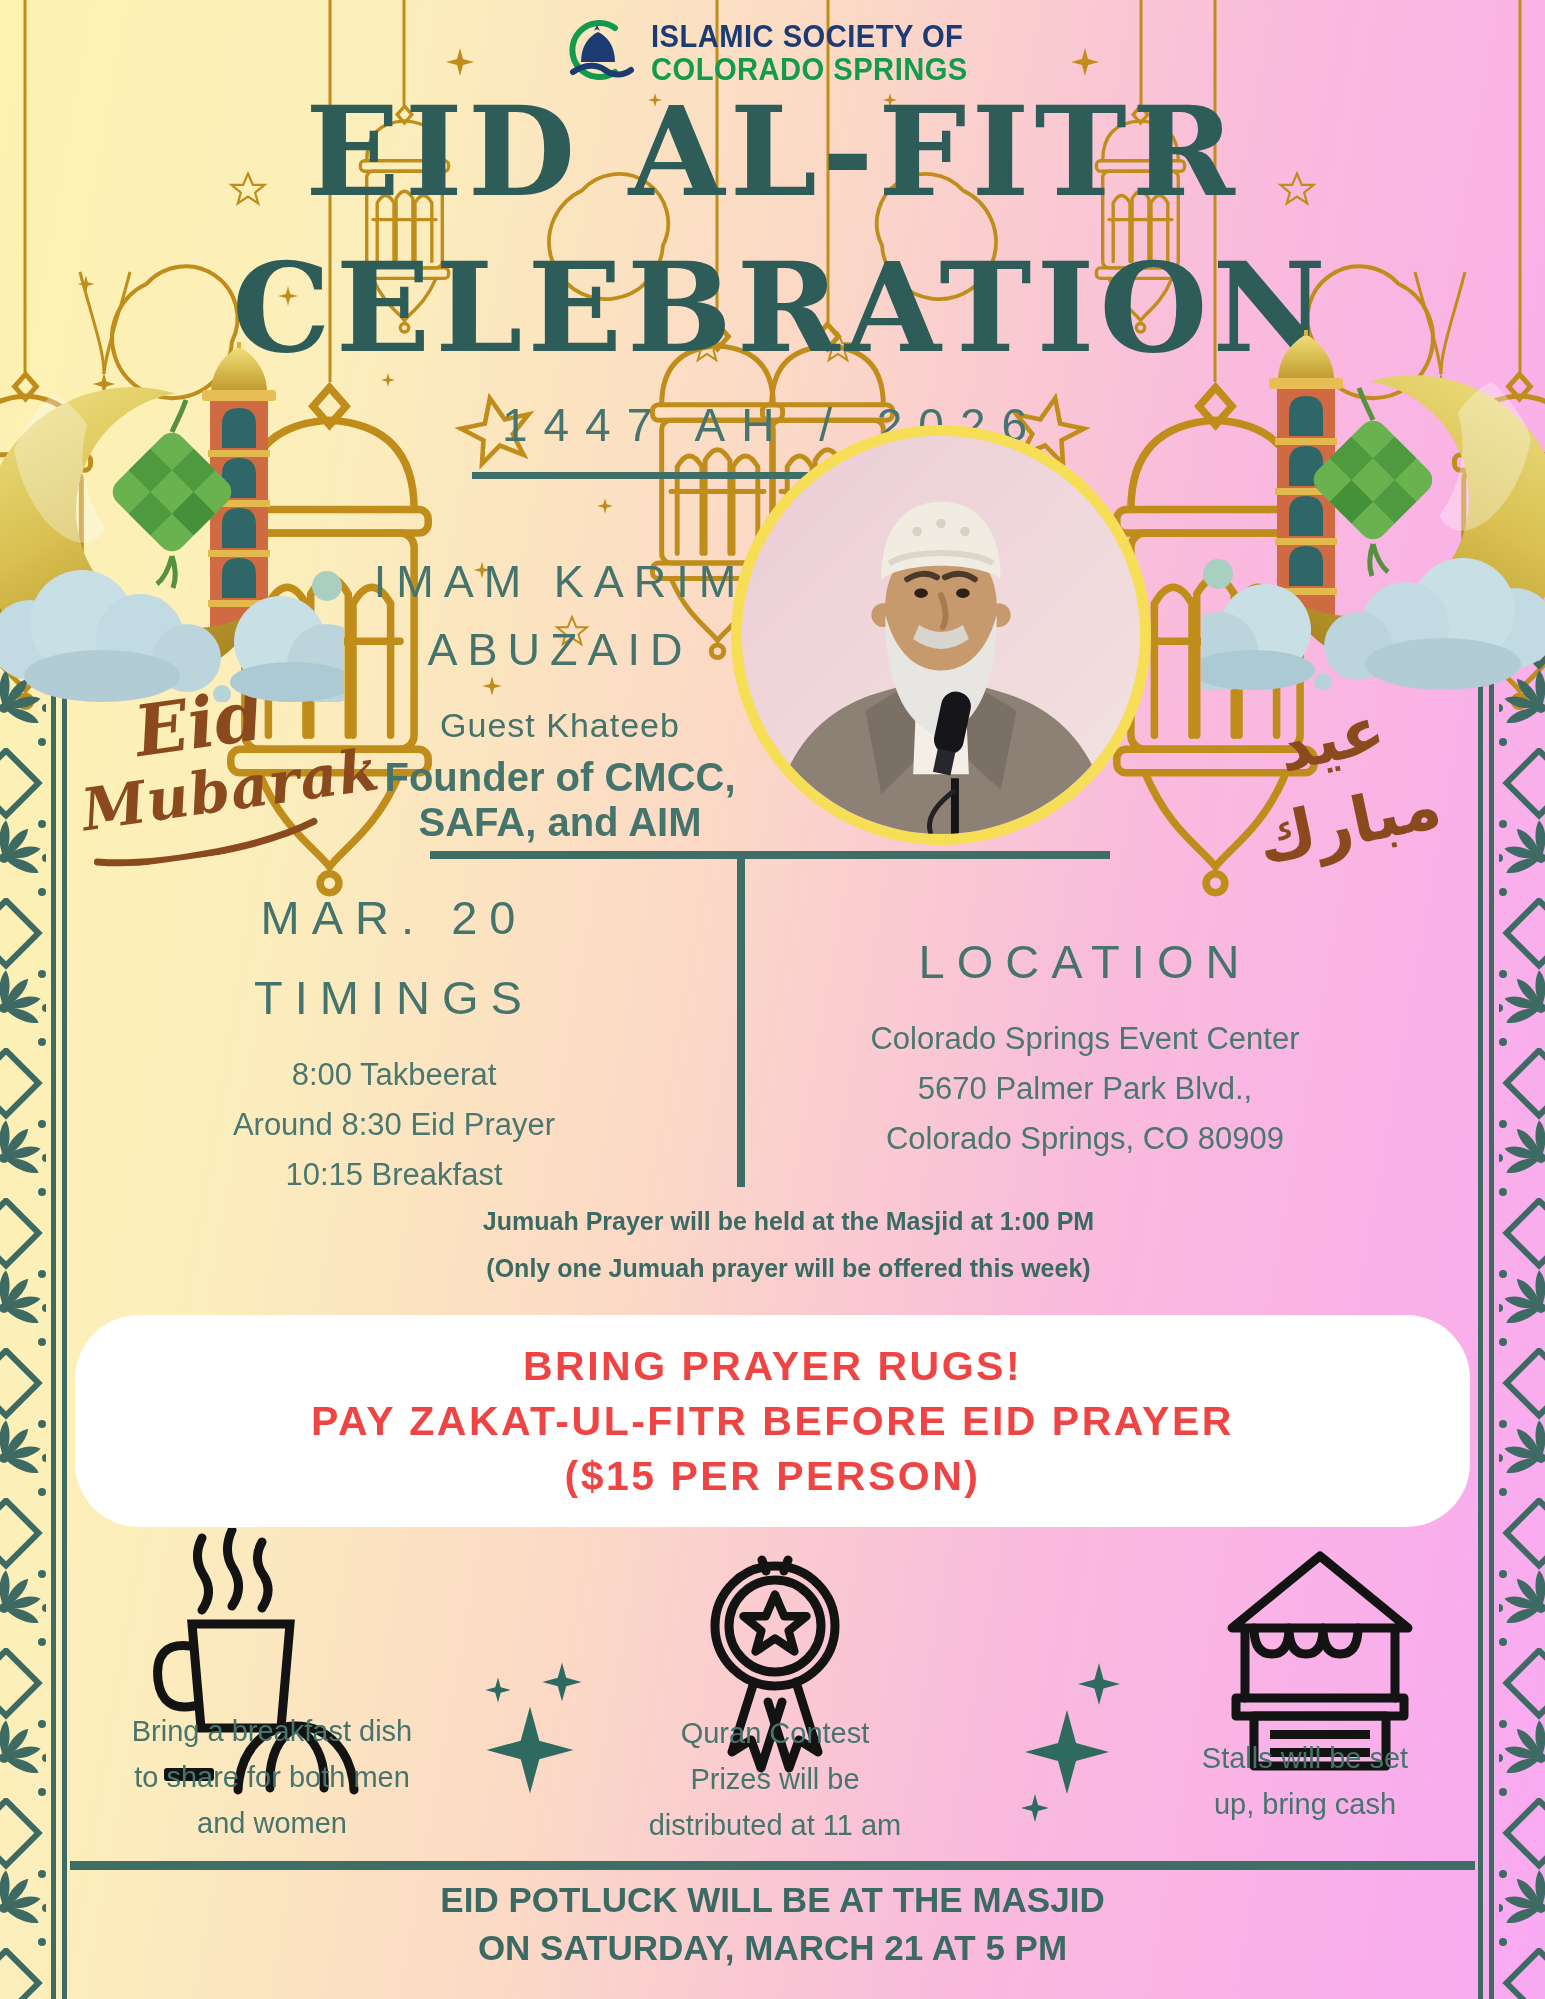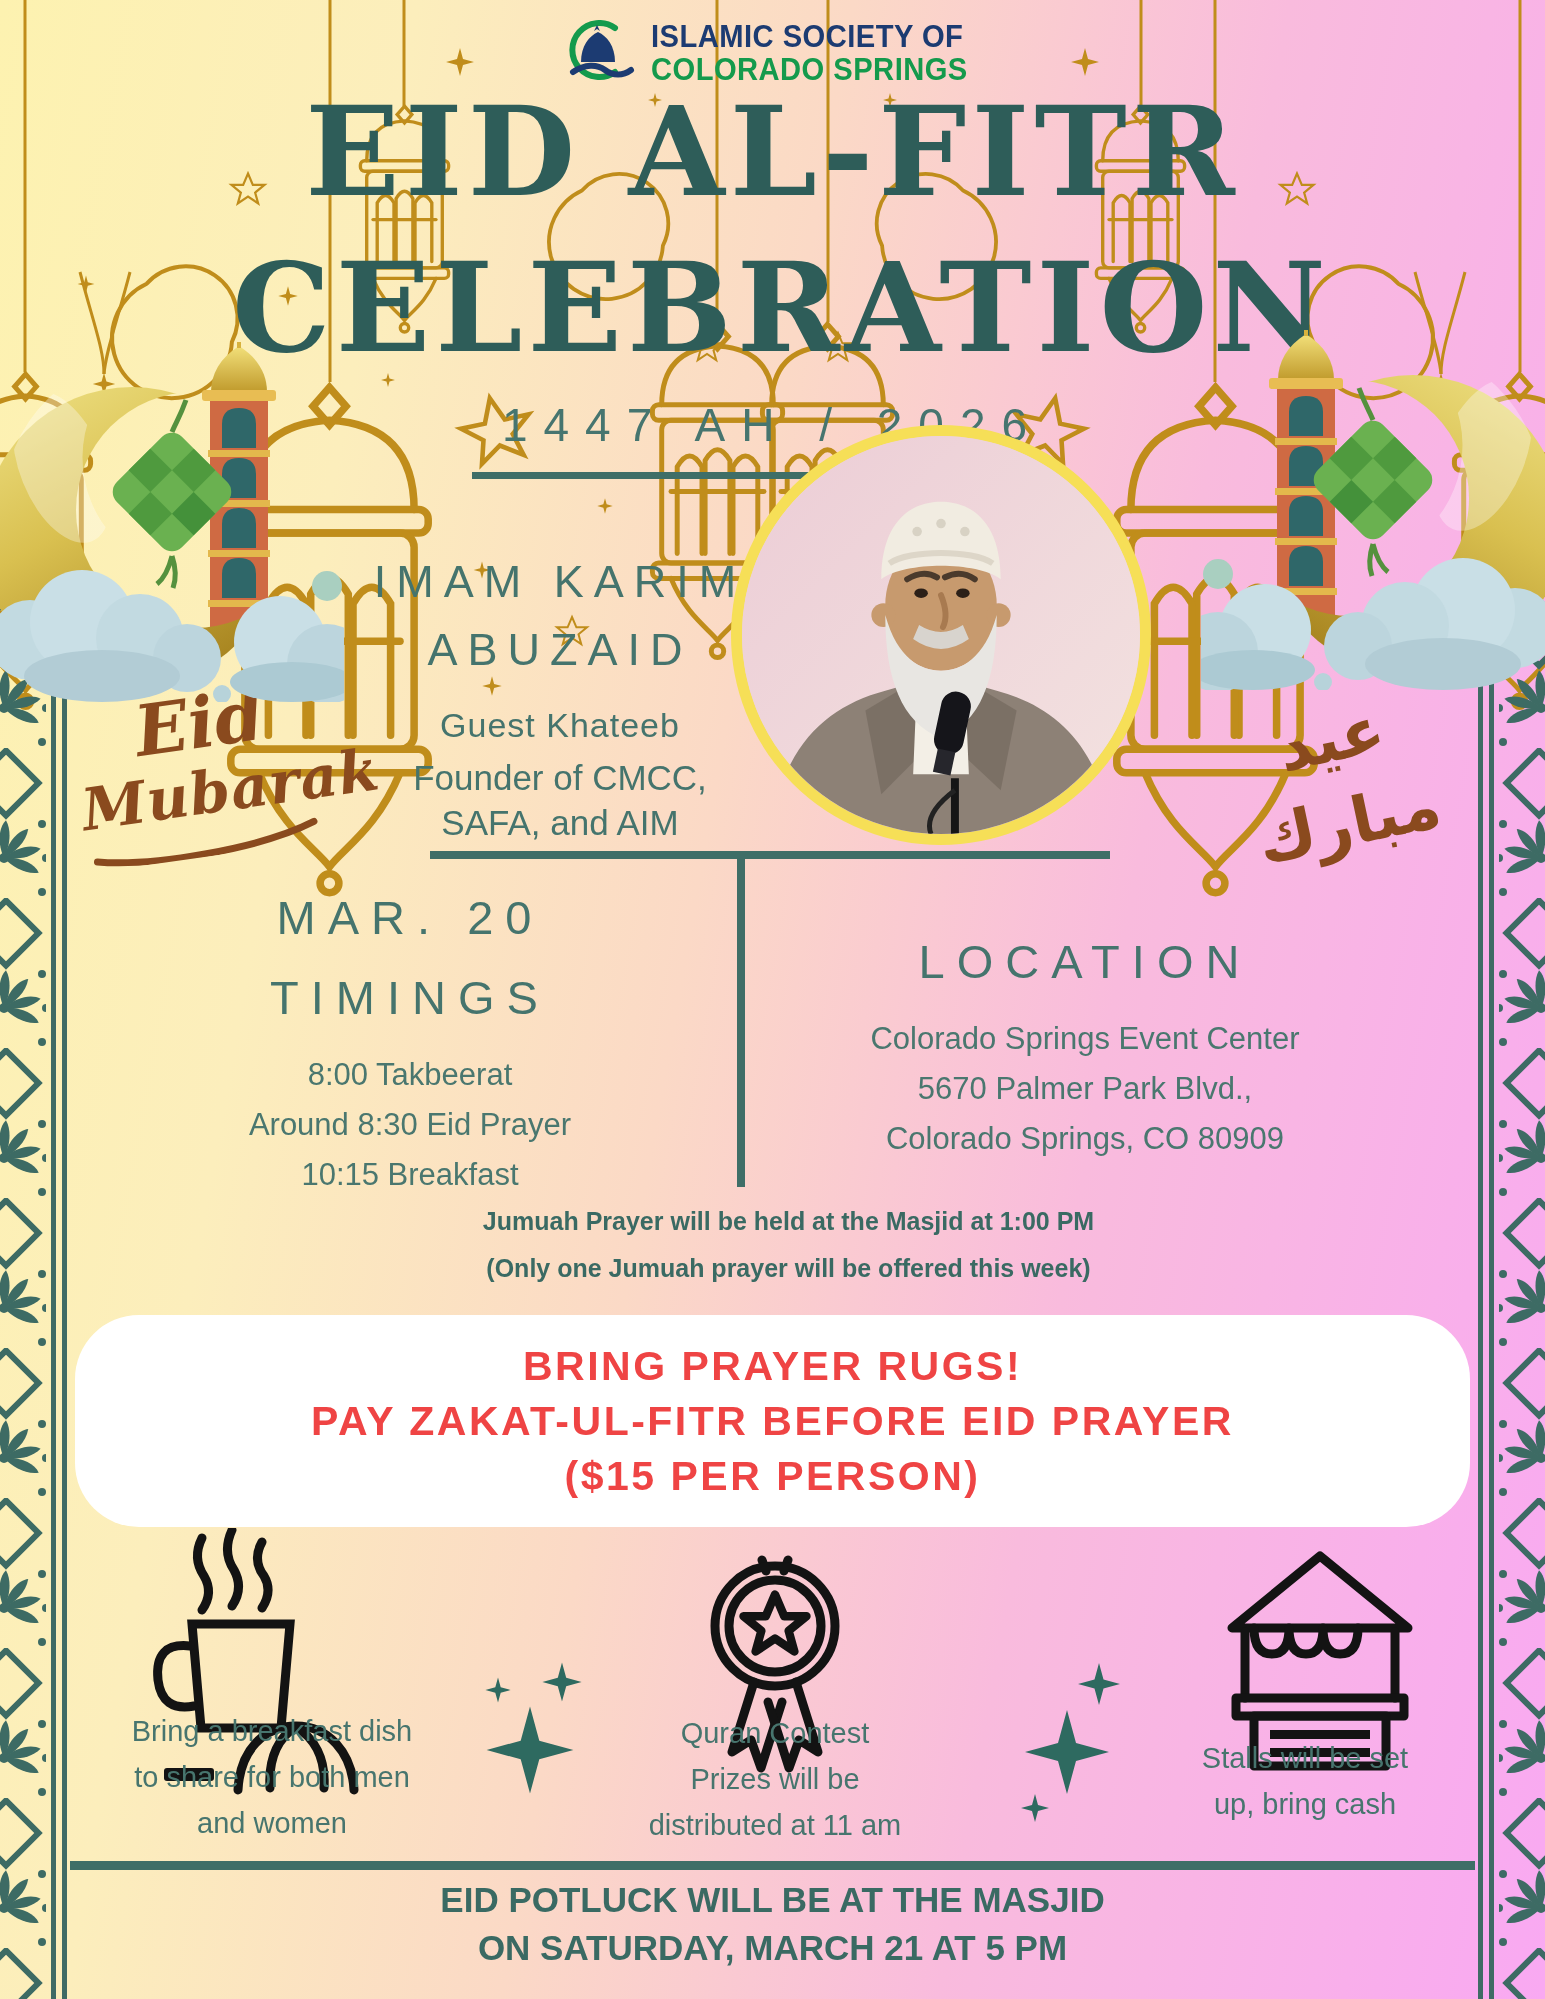--- a/index.html
+++ b/index.html
@@ -18,33 +18,33 @@
   .logo-text{display:flex;flex-direction:column;line-height:33px;font-weight:bold;font-size:31px;letter-spacing:.5px;transform:scaleX(.94);transform-origin:left center;}
   .logo-l1{color:#1c3b72;}
   .logo-l2{color:#149a4c;}
   .title{left:0;width:100%;color:#2e5d59;font-family:"DejaVu Serif","Liberation Serif",serif;font-weight:bold;font-size:124px;line-height:120px;letter-spacing:5px;z-index:2;}
   .subtitle{top:398px;left:0;width:100%;color:#46756f;font-size:46px;letter-spacing:16px;z-index:2;}
   .hdiv{background:#3f6e67;z-index:2;}
   
   .speaker{top:548px;left:235px;width:650px;z-index:2;color:#45746d;}
   .sp-name{font-size:45px;letter-spacing:10px;line-height:68px;}
   .sp-role{font-size:34px;margin-top:22px;letter-spacing:1px;}
-  .sp-desc{font-size:35px;line-height:45px;margin-top:10px;}
+  .sp-desc{font-size:40px;line-height:45px;margin-top:10px;font-weight:bold;}
   .photo{top:425px;left:731px;width:420px;height:420px;box-sizing:border-box;border:11px solid #f6df57;border-radius:50%;overflow:hidden;z-index:3;background:#ecd2d8;}
   
   .eidscript{top:688px;left:78px;width:256px;z-index:2;color:#8a4a1e;
     font-family:"DejaVu Serif","Liberation Serif",serif;font-style:italic;font-weight:bold;
     transform:rotate(-8deg);text-align:center;line-height:70px;}
   .eid1{font-size:70px;} .eid2{font-size:58px;letter-spacing:1px;}
   .arabic{top:695px;left:1225px;width:230px;z-index:2;color:#8a4a1e;text-align:center;
     font-family:"DejaVu Sans",sans-serif;font-weight:bold;font-size:64px;line-height:86px;transform:rotate(-12deg);}
   
   .colhead{font-size:47px;letter-spacing:12px;color:#45746d;line-height:80px;}
   .colbody{font-size:31px;line-height:50px;color:#4a776f;}
-  .sched{top:878px;left:130px;width:560px;z-index:2;}
+  .sched{top:878px;left:114px;width:560px;z-index:2;}
   .loc{top:922px;left:795px;width:580px;z-index:2;}
   
   .jumuah{top:1198px;left:16px;width:100%;z-index:2;color:#3a6a63;font-weight:bold;font-size:25px;line-height:47px;}
   .pill{top:1315px;left:75px;width:1395px;height:212px;background:#ffffff;border-radius:64px;z-index:2;
     display:flex;flex-direction:column;justify-content:center;align-items:center;gap:8px;}
   .pill div{color:#ef4444;font-weight:bold;font-size:41px;letter-spacing:2.5px;}
   
   .cap{z-index:2;color:#47756e;font-size:29px;line-height:46px;text-align:center;}
   .foot-div{top:1861px;left:70px;width:1405px;height:9px;background:#3f6e67;z-index:2;}
   .footer{top:1876px;left:0;width:100%;z-index:2;color:#3a6a63;font-weight:bold;font-size:35px;line-height:48px;}

